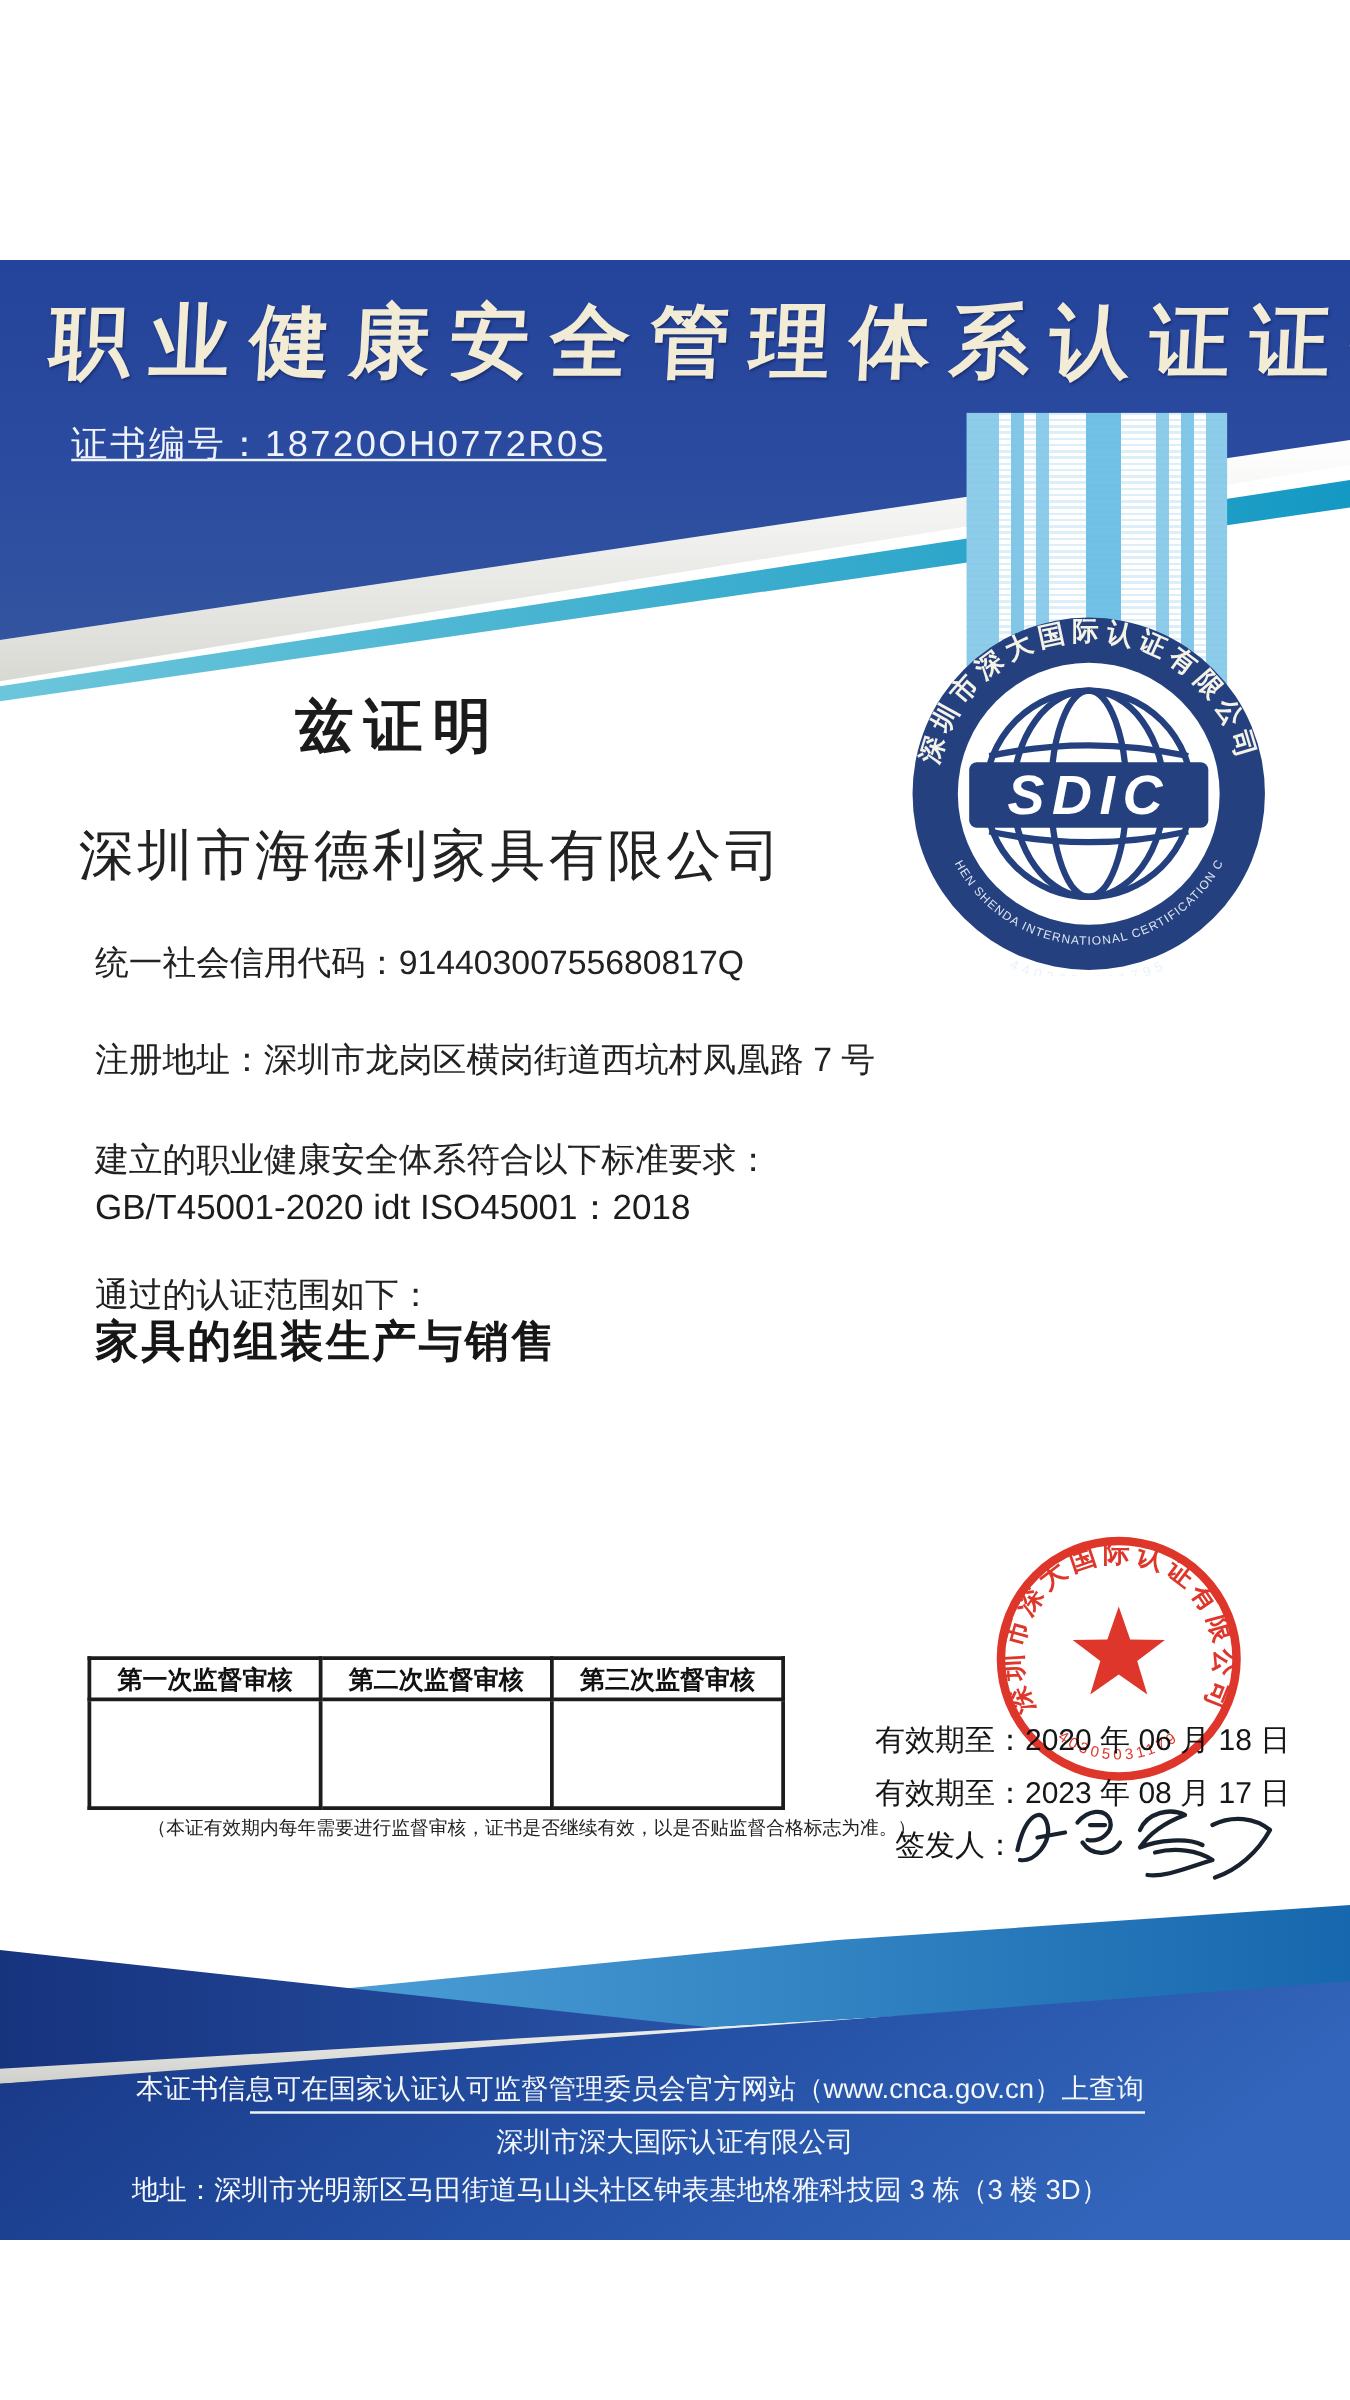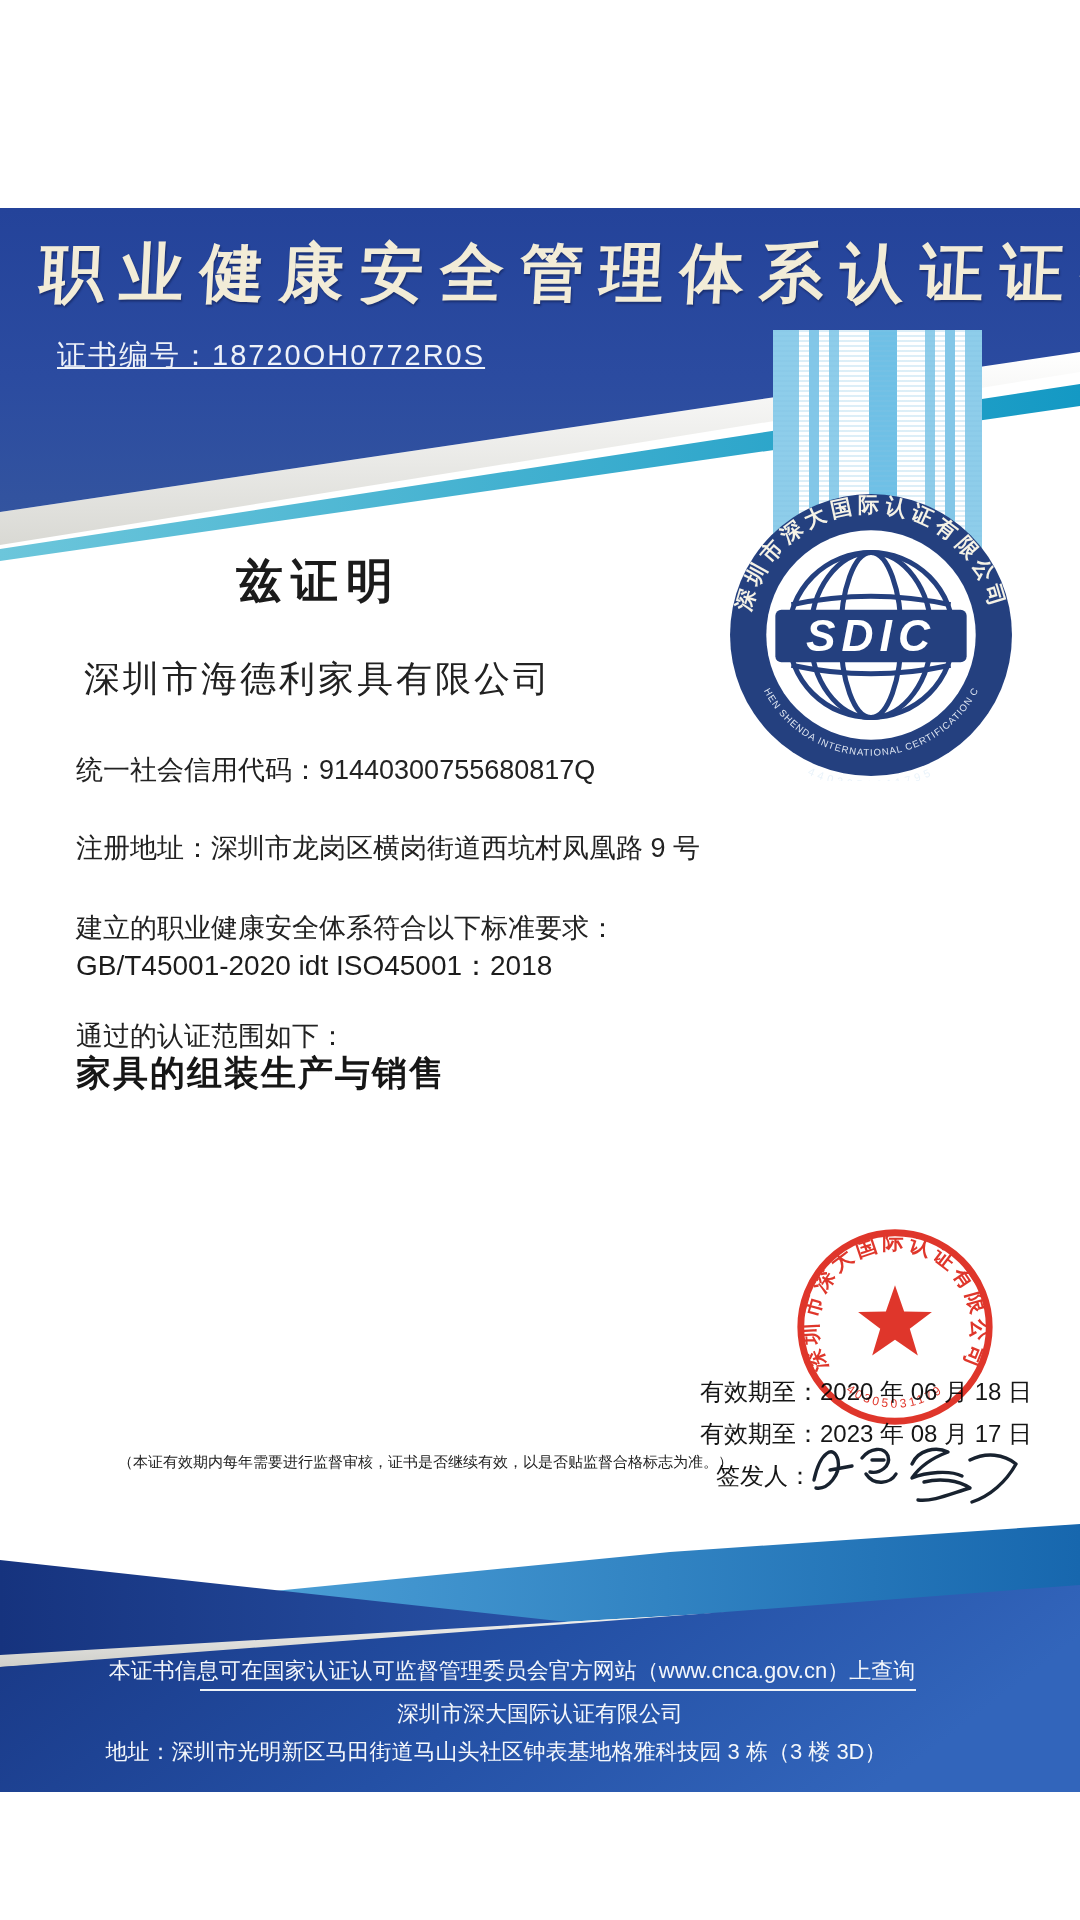--- a/index.html
+++ b/index.html
@@ -31,21 +31,21 @@
       linear-gradient(90deg,
         #8ecdea 0 26px,#ffffff 26px 36px,#82c7e8 36px 46px,#ffffff 46px 56px,
         #8ecdea 56px 66px,#ffffff 66px 96px,#6fc0e6 96px 124px,#ffffff 124px 152px,
         #8ecdea 152px 162px,#ffffff 162px 172px,#82c7e8 172px 182px,#ffffff 182px 192px,#8ecdea 192px 209px);
     clip-path:polygon(0 0,100% 0,100% 100%,50% 86%,0 100%);
     box-shadow:0 0 6px rgba(0,0,0,.15);
   }
   #emblem{left:725px;top:489px;width:292px;height:292px;z-index:5;}
   
   .certify{left:236px;top:550px;z-index:6;font-size:47px;font-weight:bold;color:#1b1b1b;letter-spacing:8px;}
-  .company{left:84px;top:655px;z-index:6;font-size:36px;color:#222;letter-spacing:3px;}
+  .company{left:63px;top:655px;z-index:6;font-size:44px;color:#222;letter-spacing:3px;}
   .line-credit{left:76px;top:752px;z-index:6;font-size:27px;color:#222;}
   .line-addr{left:76px;top:830px;z-index:6;font-size:27px;color:#222;}
   .line-std1{left:76px;top:910px;z-index:6;font-size:27px;color:#222;}
   .line-std2{left:76px;top:947px;z-index:6;font-size:28px;color:#1c1c1c;}
   .line-scope1{left:76px;top:1018px;z-index:6;font-size:27px;color:#222;}
   .line-scope2{left:76px;top:1050px;z-index:6;font-size:35px;font-weight:bold;color:#161616;letter-spacing:2px;}
   
   #sup-table{
     left:70px;top:1325px;width:558px;height:118px;z-index:6;
     border-collapse:collapse;table-layout:fixed;
@@ -129,27 +129,43 @@
   </svg>
 
   <div class="abs hdr-title">职业健康安全管理体系认证证书</div>
   <div class="abs hdr-certno"><span>证书编号：</span><span>18720OH0772R0S</span></div>
 
   <div class="abs certify">兹证明</div>
   <div class="abs company">深圳市海德利家具有限公司</div>
 
   <div class="abs line-credit"><span>统一社会信用代码：</span><span>91440300755680817Q</span></div>
 
-  <div class="abs line-addr"><span>注册地址：</span><span>深圳市龙岗区横岗街道西坑村凤凰路 9 号</span></div>
+  <div class="abs line-addr"><span>注册地址：</span><span>深圳市龙岗区横岗街道西坑村凤凰路 7 号</span></div>
 
   <div class="abs line-std1">建立的职业健康安全体系符合以下标准要求：</div>
   <div class="abs line-std2">GB/T45001-2020 idt ISO45001：2018</div>
   <div class="abs line-scope1">通过的认证范围如下：</div>
   <div class="abs line-scope2">家具的组装生产与销售</div>
 
+  <table id="sup-table" class="abs">
+    <thead>
+      <tr>
+        <th>第一次监督审核</th>
+        <th>第二次监督审核</th>
+        <th>第三次监督审核</th>
+      </tr>
+    </thead>
+    <tbody>
+      <tr>
+        <td></td>
+        <td></td>
+        <td></td>
+      </tr>
+    </tbody>
+  </table>
   <div class="abs footnote">（本证有效期内每年需要进行监督审核，证书是否继续有效，以是否贴监督合格标志为准。）</div>
 
   <div class="abs date1"><span>有效期至：</span><span>2020 年 06 月 18 日</span></div>
   <div class="abs date2"><span>有效期至：</span><span>2023 年 08 月 17 日</span></div>
   <div class="abs signer"><span>签发人：</span></div>
 
   <svg id="signature" class="abs" viewBox="0 0 230 95">
     <g stroke="#18222f" stroke-width="3.4" fill="none" stroke-linecap="round" stroke-linejoin="round">
       <path d="M14,50 C20,22 34,14 38,30 C41,44 28,60 16,58 M30,40 L52,36"></path>
       <path d="M62,28 C70,18 84,16 88,26 C91,36 80,44 70,42 M66,44 C74,56 90,54 96,44 M72,30 L84,30"></path>

